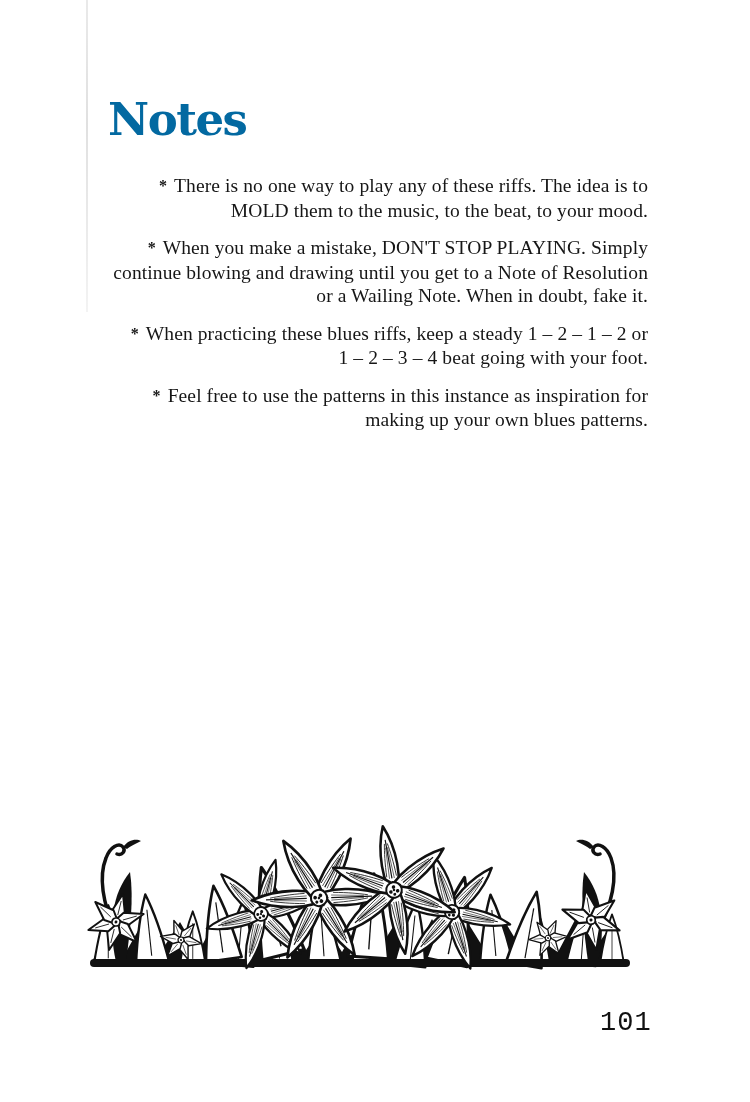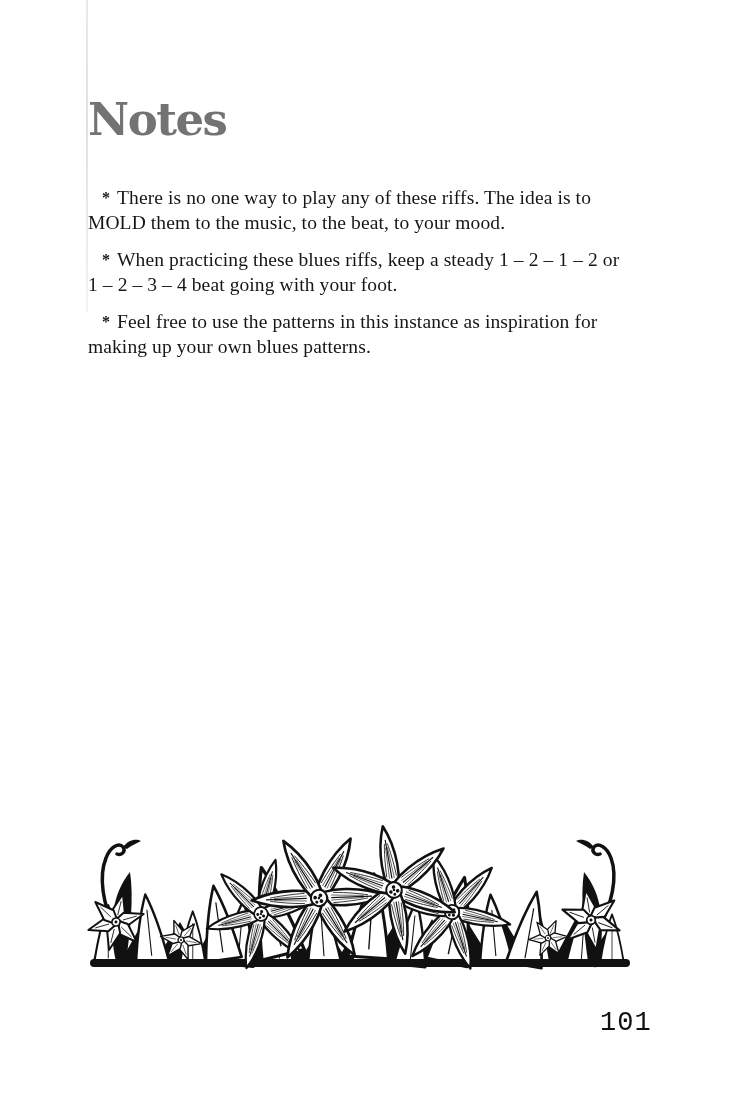--- a/index.html
+++ b/index.html
@@ -22,34 +22,36 @@
     width: 2px; height: 312px;
     background: linear-gradient(#e2e2e2, #d6d6d6 40%, #efefef);
     opacity: .75;
   }
   .content {
     position: absolute;
     left: 88px; top: 98px;
     width: 560px;
   }
   h1.title {
-    margin: 0 0 44px 0;
+    margin: 0 0 32px 0;
     font-family: "DejaVu Serif", serif;
     font-weight: 700;
     font-size: 45px;
     line-height: 44px;
     letter-spacing: -1.5px;
-    color: #737373;
+    color: #0369a1;
+    padding-left: 20px;
   }
   p.note {
     margin: 0 0 14px 0;
     font-size: 19.5px;
     line-height: 23.5px;
     text-indent: 14px;
     letter-spacing: 0.1px;
+    text-align: right;
   }
   p.note .bullet {
     font-size: 0.82em;
     margin-right: 7px;
     position: relative;
     top: -1px;
     font-weight: 700;
   }
   p.note .ptext {
     white-space: pre-line;
@@ -74,20 +76,23 @@
 <div class="page">
 
   <div class="scan-edge"></div>
 
   <div class="content">
     <h1 class="title">Notes</h1>
 
     <p class="note"><span class="bullet">*</span><span class="ptext">There is no one way to play any of these riffs. The idea is to
 MOLD them to the music, to the beat, to your mood.</span></p>
 
+    <p class="note"><span class="bullet">*</span><span class="ptext">When you make a mistake, DON'T STOP PLAYING. Simply
+continue blowing and drawing until you get to a Note of Resolution
+or a Wailing Note. When in doubt, fake it.</span></p>
 
     <p class="note"><span class="bullet">*</span><span class="ptext">When practicing these blues riffs, keep a steady 1 – 2 – 1 – 2 or
 1 – 2 – 3 – 4 beat going with your foot.</span></p>
 
 
 
     <p class="note"><span class="bullet">*</span><span class="ptext">Feel free to use the patterns in this instance as inspiration for
 making up your own blues patterns.</span></p>
 
   </div>

